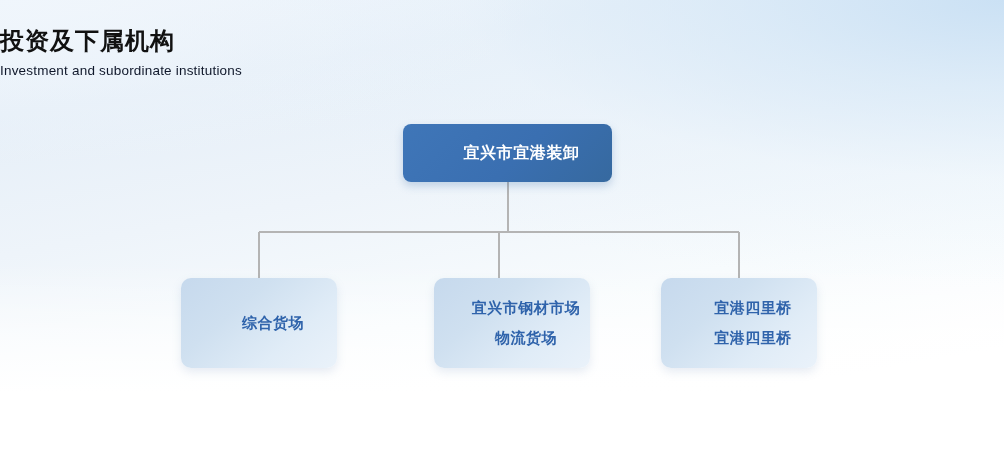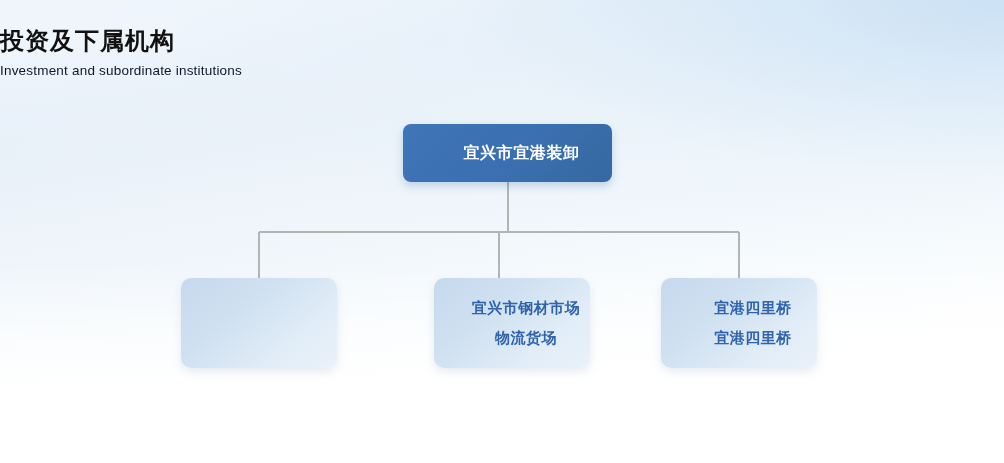--- a/index.html
+++ b/index.html
@@ -162,20 +162,21 @@
       <line x1="499" y1="232" x2="499" y2="278"></line>
       <line x1="739" y1="232" x2="739" y2="278"></line>
     </g>
   </svg>
 
   <div class="node node-root">
     <div class="node-line">宜兴市宜港装卸</div>
   </div>
 
   <div class="node node-child child-0">
+    <div class="node-line">综合货场</div>
   </div>
 
   <div class="node node-child child-1">
     <div class="node-line">宜兴市钢材市场</div>
     <div class="node-line">物流货场</div>
   </div>
 
   <div class="node node-child child-2">
     <div class="node-line">宜港四里桥</div>
     <div class="node-line">宜港四里桥</div>

